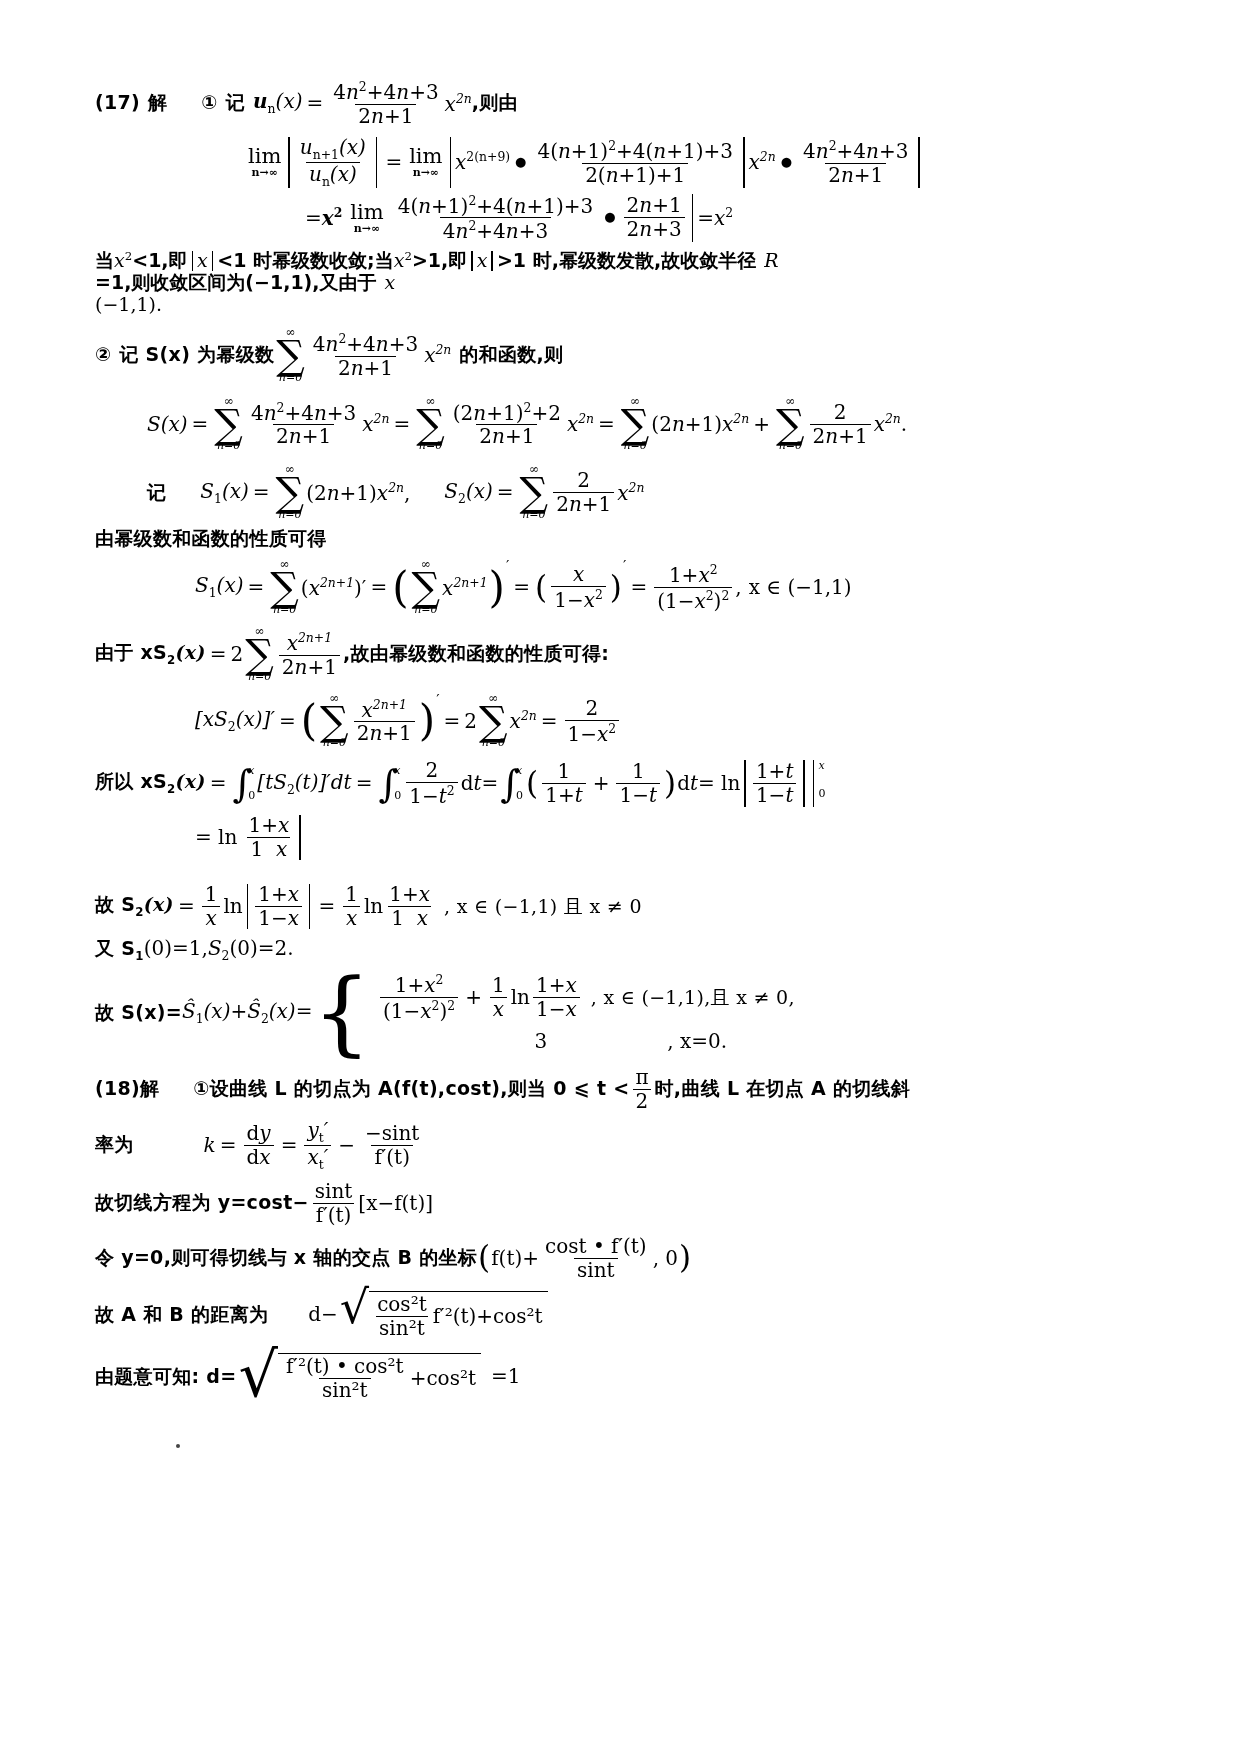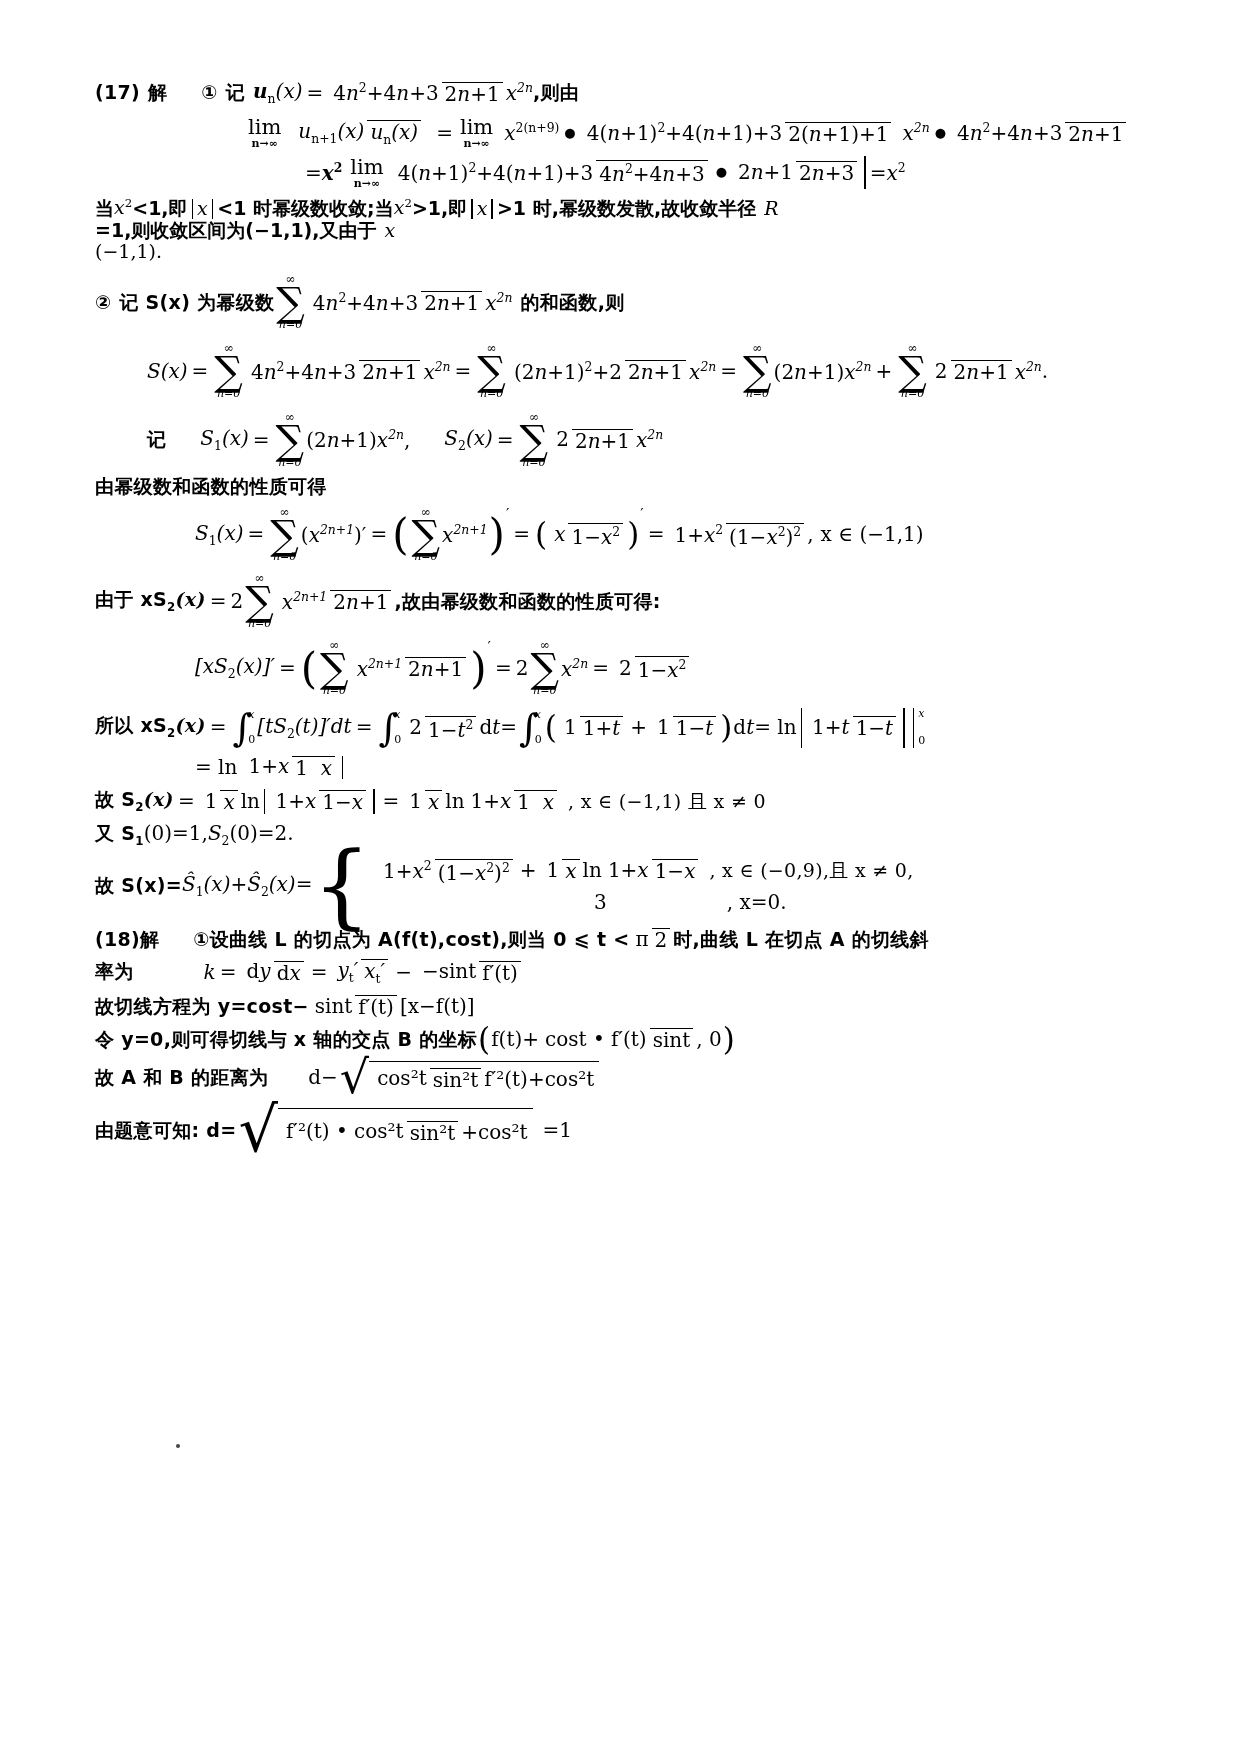--- a/index.html
+++ b/index.html
@@ -38,21 +38,21 @@
     letter-spacing:.3px;
   }
   .mi{ font-style:italic; font-family:"DejaVu Serif","Liberation Serif",serif; }
   .mn{ font-family:"DejaVu Serif","Liberation Serif",serif; }
   .op{ margin:0 4px; }
   .xs{ font-size:10px; }
 
   
   .frac{
     display:inline-flex;
-    flex-direction:row;
+    flex-direction:column;
     align-items:center;
     vertical-align:middle;
     margin:0 3px;
     line-height:1.05;
   }
   .frac > .num{ padding:0 3px 1px 3px; }
   .frac > .den{ padding:1px 3px 0 3px; border-top:1.4px solid #000; }
 
   
   sup.s{ font-size:.62em; vertical-align:super; font-style:italic;}
@@ -470,21 +470,21 @@
 
   <div class="mrow f20 indent2" style="margin-top:8px;align-items:stretch;">
     <span class="mn" style="align-self:center;">= ln</span>
     <span class="frac spaceS" style="align-self:center;">
       <span class="num mn">1+<span class="mi">x</span></span>
       <span class="den mn">1&nbsp; <span class="mi">x</span></span>
     </span>
     <span class="bar"></span>
   </div>
 
-  <div class="mrow f20" style="margin-top:10px;align-items:stretch;">
+  <div class="mrow f20" style="margin-top:24px;align-items:stretch;">
     <span class="cn" style="align-self:center;"><span>故 S</span><sub class="sn">2</sub><span class="mi">(x)</span></span>
     <span class="op" style="align-self:center;">=</span>
     <span class="frac" style="align-self:center;">
       <span class="num mn">1</span>
       <span class="den mi">x</span>
     </span>
     <span class="mn" style="align-self:center;">ln</span>
     <span class="bar"></span>
     <span class="frac" style="align-self:center;">
       <span class="num mn">1+<span class="mi">x</span></span>
@@ -522,21 +522,21 @@
         <span class="op">+</span>
         <span class="frac">
           <span class="num mn">1</span>
           <span class="den mi">x</span>
         </span>
         <span class="mn">ln</span>
         <span class="frac">
           <span class="num mn">1+<span class="mi">x</span></span>
           <span class="den mn">1−<span class="mi">x</span></span>
         </span>
-        <span class="cn spaceS" style="font-weight:normal;font-family:'DejaVu Serif',serif;">, x ∈ (−0,9),且 x ≠ 0,</span>
+        <span class="cn spaceS" style="font-weight:normal;font-family:'DejaVu Serif',serif;">, x ∈ (−1,1),且 x ≠ 0,</span>
       </span>
       <span class="mrow" style="align-items:center;margin-top:8px;">
         <span class="mn" style="margin-left:90px;">3</span>
         <span class="mn" style="margin-left:120px;">, x=0.</span>
       </span>
     </span>
   </div>
 
   <div class="mrow f20" style="margin-top:14px;align-items:center;">
     <span class="cn">(18)</span>

